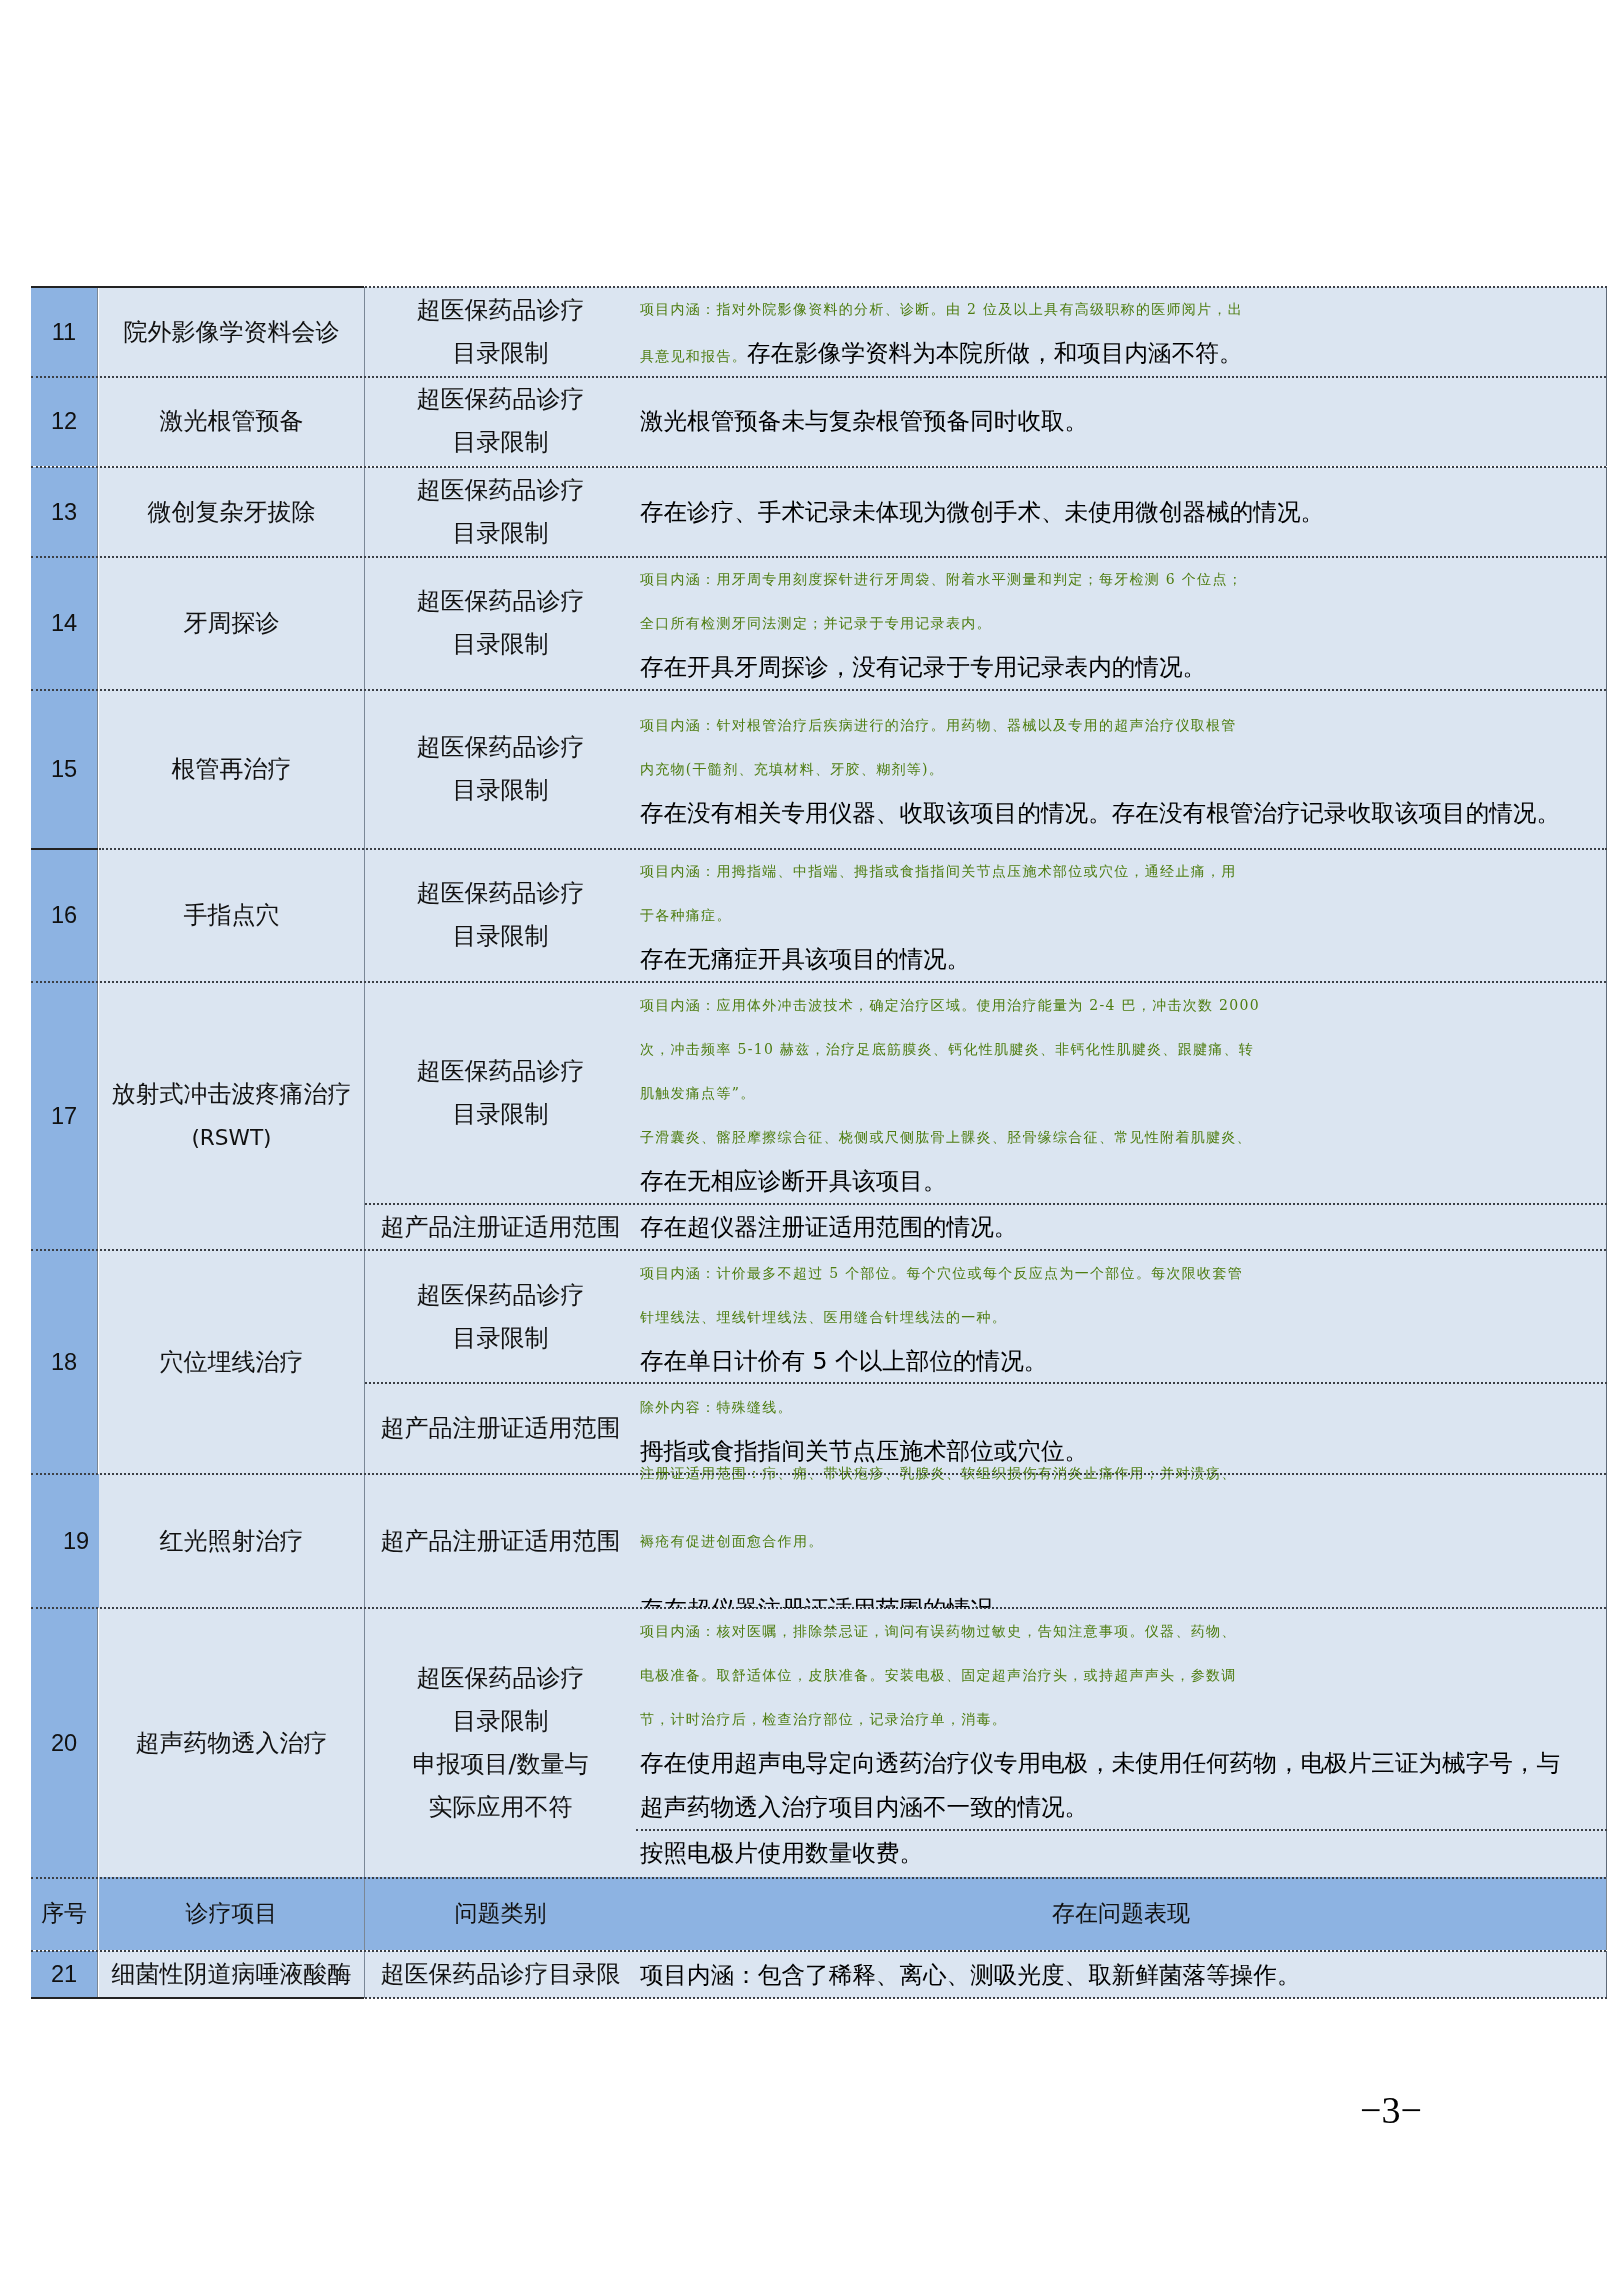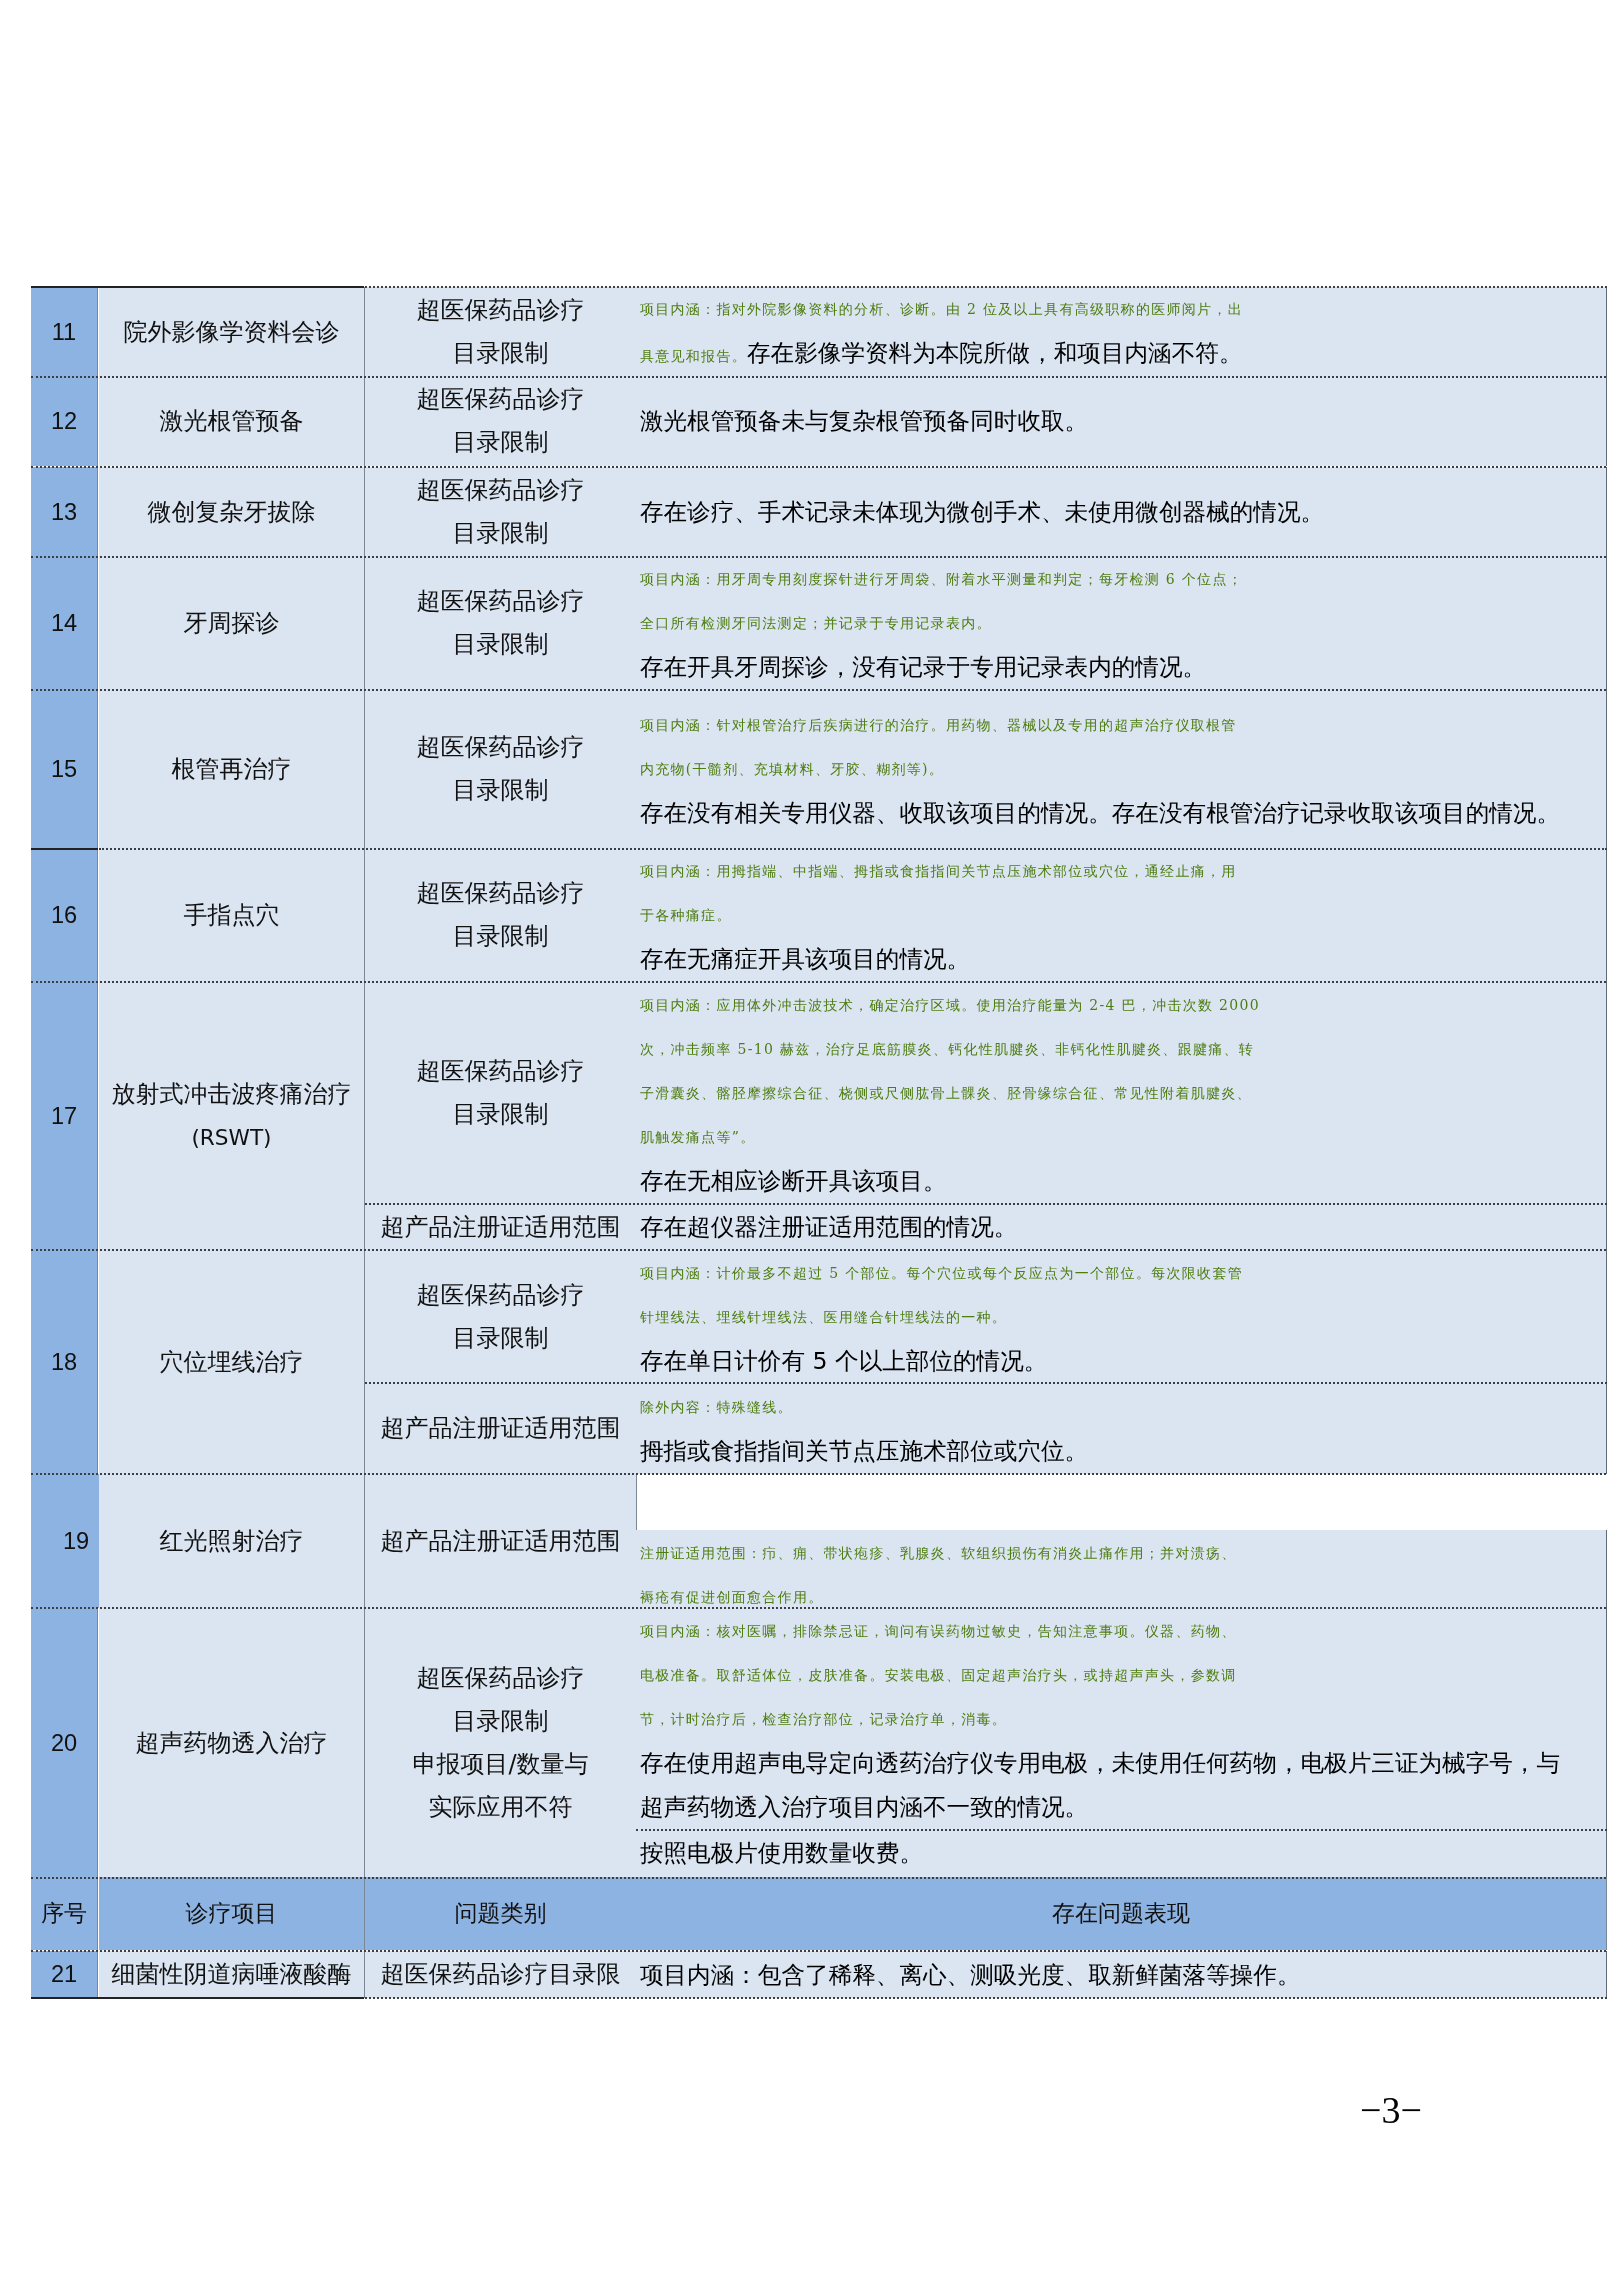--- a/index.html
+++ b/index.html
@@ -123,22 +123,22 @@
     <span>放射式冲击波疼痛治疗</span>
     <span style="font-size:21.6px;">(RSWT)</span>
   </div>
   <div class="cell center" style="left:365px;top:982px;width:272px;height:222px;">
     <span>超医保药品诊疗</span>
     <span>目录限制</span>
   </div>
   <div class="cell desc" style="left:636px;top:982px;width:971px;height:222px;">
     <div class="d-line">项目内涵：应用体外冲击波技术，确定治疗区域。使用治疗能量为 2-4 巴，冲击次数 2000</div>
     <div class="d-line">次，冲击频率 5-10 赫兹，治疗足底筋膜炎、钙化性肌腱炎、非钙化性肌腱炎、跟腱痛、转</div>
+    <div class="d-line">肌触发痛点等”。</div>
     <div class="d-line">子滑囊炎、髂胫摩擦综合征、桡侧或尺侧肱骨上髁炎、胫骨缘综合征、常见性附着肌腱炎、</div>
-    <div class="d-line">肌触发痛点等”。</div>
     <div class="d-strong">存在无相应诊断开具该项目。</div>
   </div>
   <div class="cell center" style="left:365px;top:1204px;width:272px;height:46px;">
     <span>超产品注册证适用范围</span>
   </div>
   <div class="cell desc" style="left:636px;top:1204px;width:971px;height:46px;">
     <div class="d-strong">存在超仪器注册证适用范围的情况。</div>
   </div>
 
   <div class="cell num" style="left:31px;top:1250px;width:67px;height:225px;">
@@ -166,21 +166,21 @@
 
   <div class="cell num" style="left:31px;top:1474px;width:91px;height:134px;">
       <span>19</span>
     </div>
   <div class="cell center" style="left:99px;top:1474px;width:266px;height:134px;">
       <span>红光照射治疗</span>
     </div>
   <div class="cell center" style="left:365px;top:1474px;width:272px;height:134px;">
     <span>超产品注册证适用范围</span>
   </div>
-  <div class="cell desc" style="left:636px;top:1530px;width:971px;height:134px;">
+  <div class="cell desc" style="left:636px;top:1474px;width:971px;height:134px;gap:24px;">
     <div class="d-line">注册证适用范围：疖、痈、带状疱疹、乳腺炎、软组织损伤有消炎止痛作用；并对溃疡、</div>
     <div class="d-line">褥疮有促进创面愈合作用。</div>
     <div class="d-strong">存在超仪器注册证适用范围的情况。</div>
   </div>
 
   <div class="cell num" style="left:31px;top:1608px;width:67px;height:270px;">
       <span>20</span>
     </div>
   <div class="cell center" style="left:99px;top:1608px;width:266px;height:270px;">
       <span>超声药物透入治疗</span>

